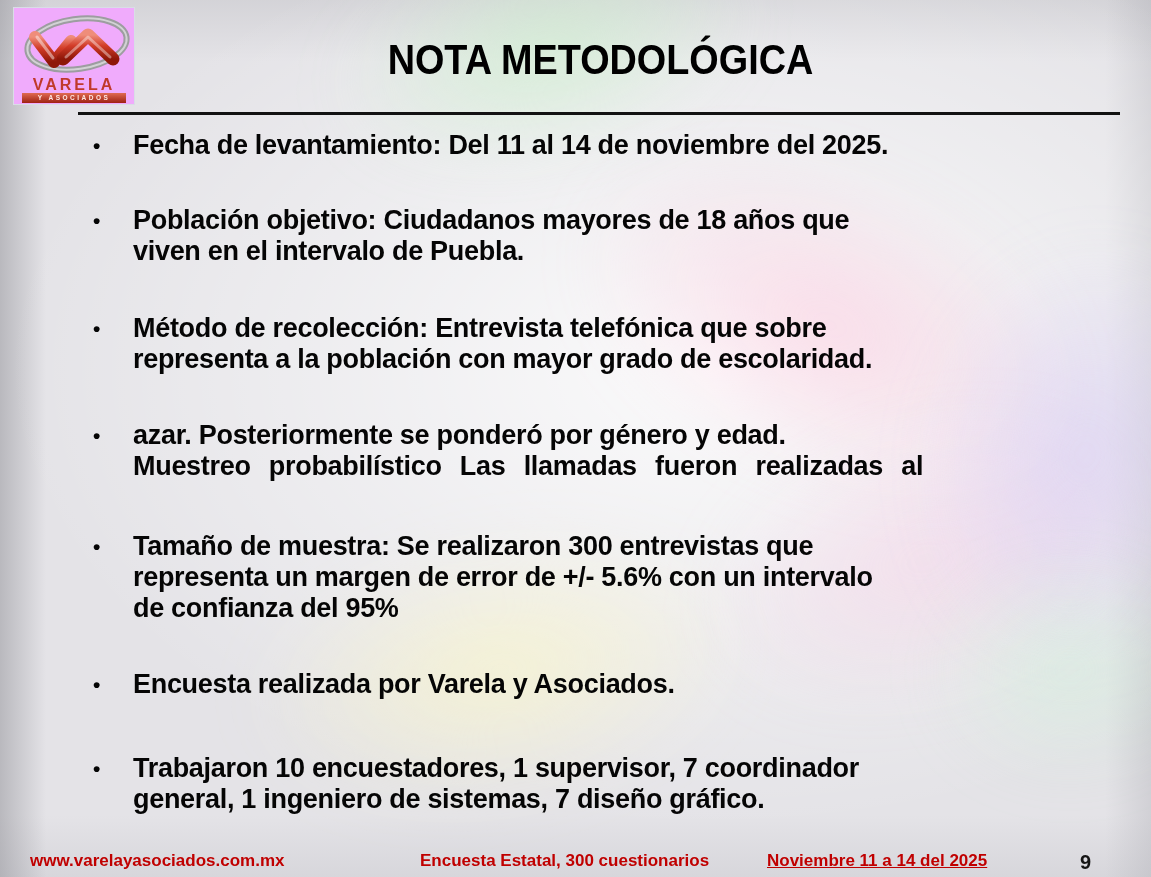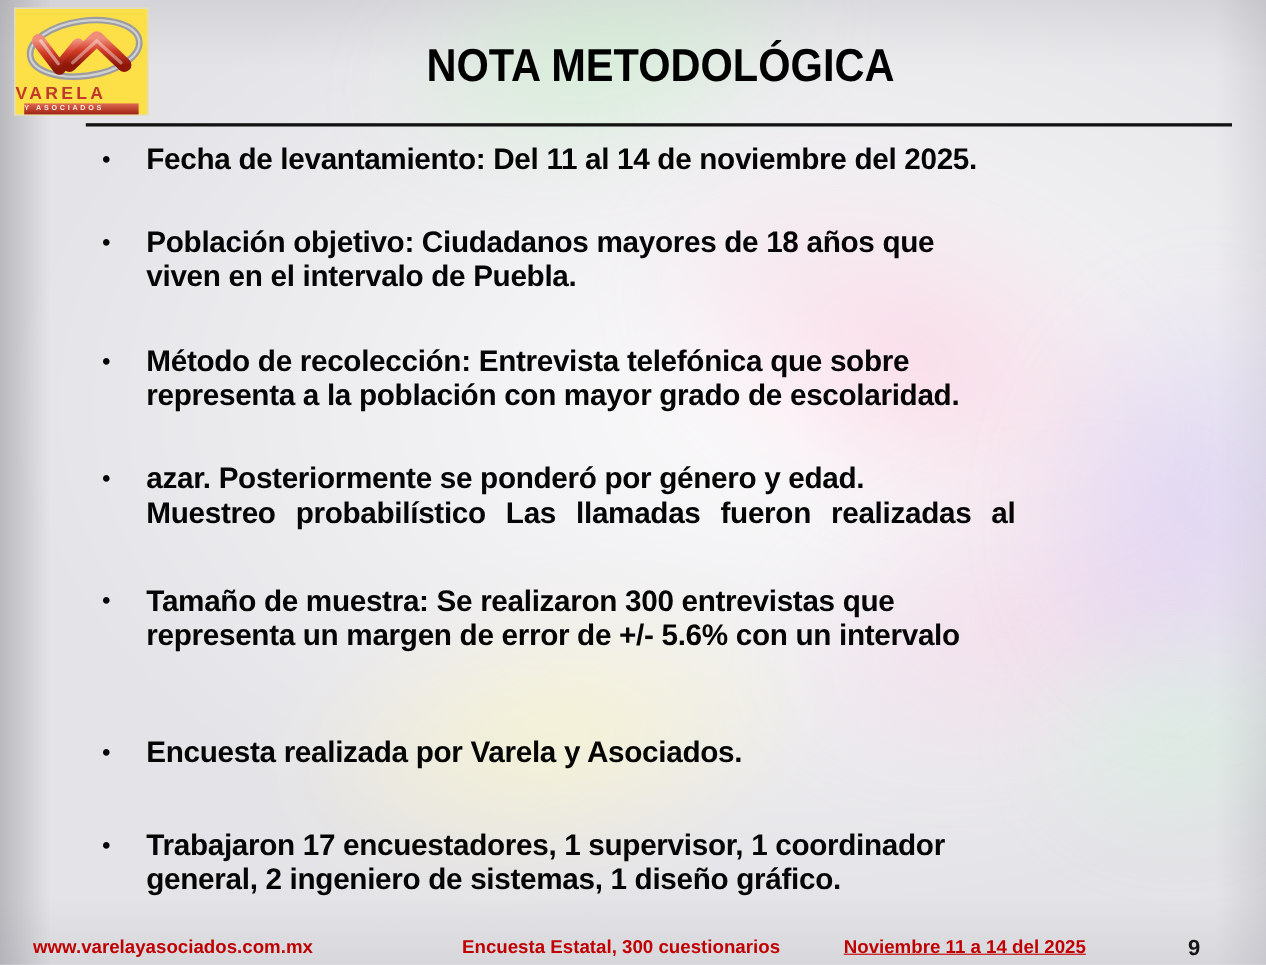--- a/index.html
+++ b/index.html
@@ -16,22 +16,22 @@
   }
   .swirl{position:absolute;border-radius:50%;filter:blur(30px);pointer-events:none;}
   .sw-green {left:330px; top:-60px; width:430px;height:220px; background:radial-gradient(closest-side, rgba(195,242,195,0.55), rgba(195,242,195,0)); transform:rotate(-14deg);}
   .sw-pink1 {left:560px; top:170px; width:540px;height:310px; background:radial-gradient(closest-side, rgba(255,188,214,0.45), rgba(255,188,214,0)); transform:rotate(24deg);}
   .sw-pink2 {left:690px; top:420px; width:470px;height:280px; background:radial-gradient(closest-side, rgba(250,198,228,0.40), rgba(250,198,228,0)); transform:rotate(-18deg);}
   .sw-purple{left:920px; top:240px; width:330px;height:430px; background:radial-gradient(closest-side, rgba(204,185,248,0.42), rgba(204,185,248,0)); transform:rotate(10deg);}
   .sw-yellow{left:250px; top:540px; width:500px;height:260px; background:radial-gradient(closest-side, rgba(255,250,190,0.55), rgba(255,250,190,0)); transform:rotate(-10deg);}
   .sw-green2{left:930px; top:560px; width:280px;height:220px; background:radial-gradient(closest-side, rgba(200,245,212,0.40), rgba(200,245,212,0));}
 
   
-  .logo-box{position:absolute;left:13px;top:7px;width:122px;height:98px;background:#fde047;
-    border:1px solid #d9dde6;box-sizing:border-box;text-align:left;}
+  .logo-box{position:absolute;left:13px;top:7px;width:122px;height:98px;background:#f0abfc;
+    border:1px solid #d9dde6;box-sizing:border-box;text-align:center;}
   .logo-brand{color:#c0392b;font-weight:bold;font-size:16px;letter-spacing:3px;line-height:14px;margin-top:-4px;}
   .logo-tagbar{margin:1px auto 0;width:104px;height:10px;background:linear-gradient(#e06a52,#9e2212);
     color:#ffe9e4;font-size:6.5px;font-weight:bold;letter-spacing:2.5px;line-height:10px;}
 
   
   .title-wrap{position:absolute;left:80px;right:30px;top:36px;text-align:center;}
   .title{display:inline-block;color:#000;font-weight:bold;font-size:42px;letter-spacing:0px;
     transform:scaleX(0.9);white-space:nowrap;}
   .title-rule{position:absolute;left:78px;top:112px;width:1042px;height:3px;background:#121212;}
 
@@ -122,35 +122,36 @@
     <div class="line">azar. Posteriormente se ponderó por género y edad.</div>
     <div class="line spread">Muestreo probabilístico Las llamadas fueron realizadas al</div>
   </div>
 </div>
 
 <div class="bullet b5">
   <span class="marker">•</span>
   <div class="text">
     <div class="line">Tamaño de muestra: Se realizaron 300 entrevistas que</div>
     <div class="line">representa un margen de error de +/- 5.6% con un intervalo</div>
+    <div class="line">de confianza del 95%</div>
   </div>
 </div>
 
 <div class="bullet b6">
   <span class="marker">•</span>
   <div class="text">
     <div class="line">Encuesta realizada por Varela y Asociados.</div>
   </div>
 </div>
 
 <div class="bullet b7">
   <span class="marker">•</span>
   <div class="text">
-    <div class="line">Trabajaron 17 encuestadores, 1 supervisor, 1 coordinador</div>
-    <div class="line">general, 2 ingeniero de sistemas, 1 diseño gráfico.</div>
+    <div class="line">Trabajaron 10 encuestadores, 1 supervisor, 7 coordinador</div>
+    <div class="line">general, 1 ingeniero de sistemas, 7 diseño gráfico.</div>
   </div>
 </div>
 
 <div class="footer">
   <span class="footer-item f-web">www.varelayasociados.com.mx</span>
   <span class="footer-item f-survey">Encuesta Estatal, 300 cuestionarios</span>
   <span class="footer-item f-dates">Noviembre 11 a 14 del 2025</span>
   <span class="footer-item f-page">9</span>
 </div>
 

